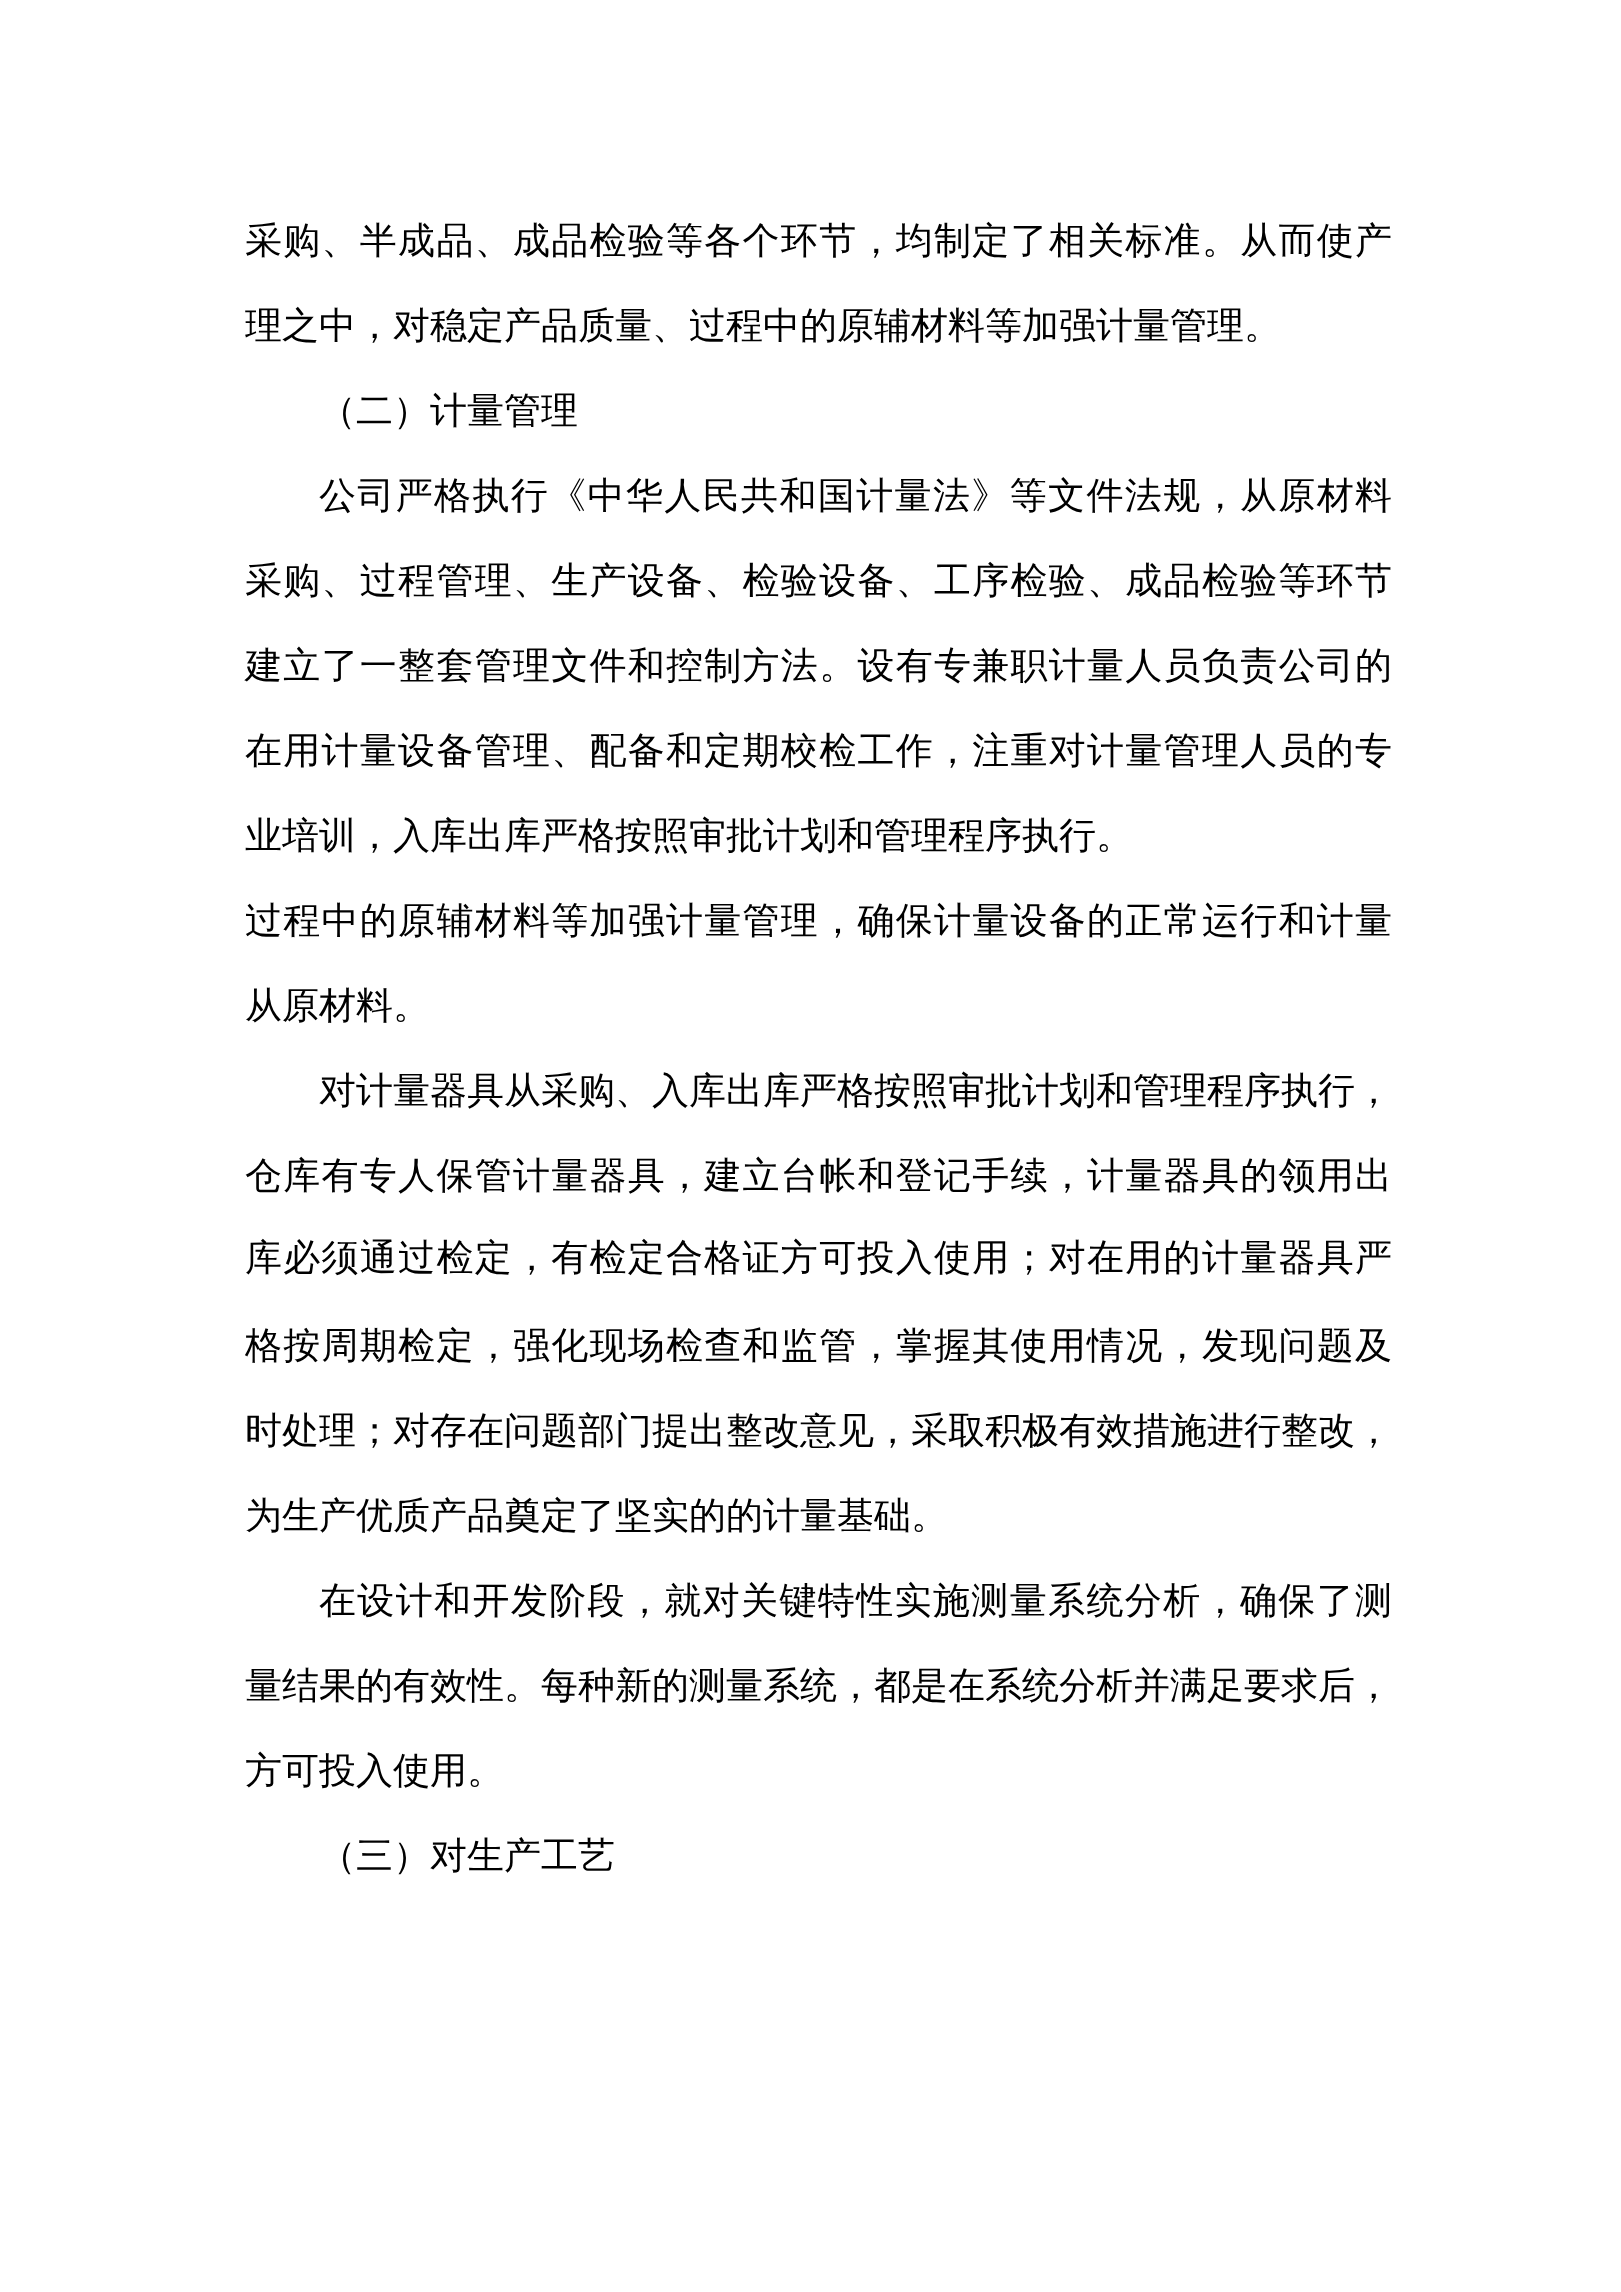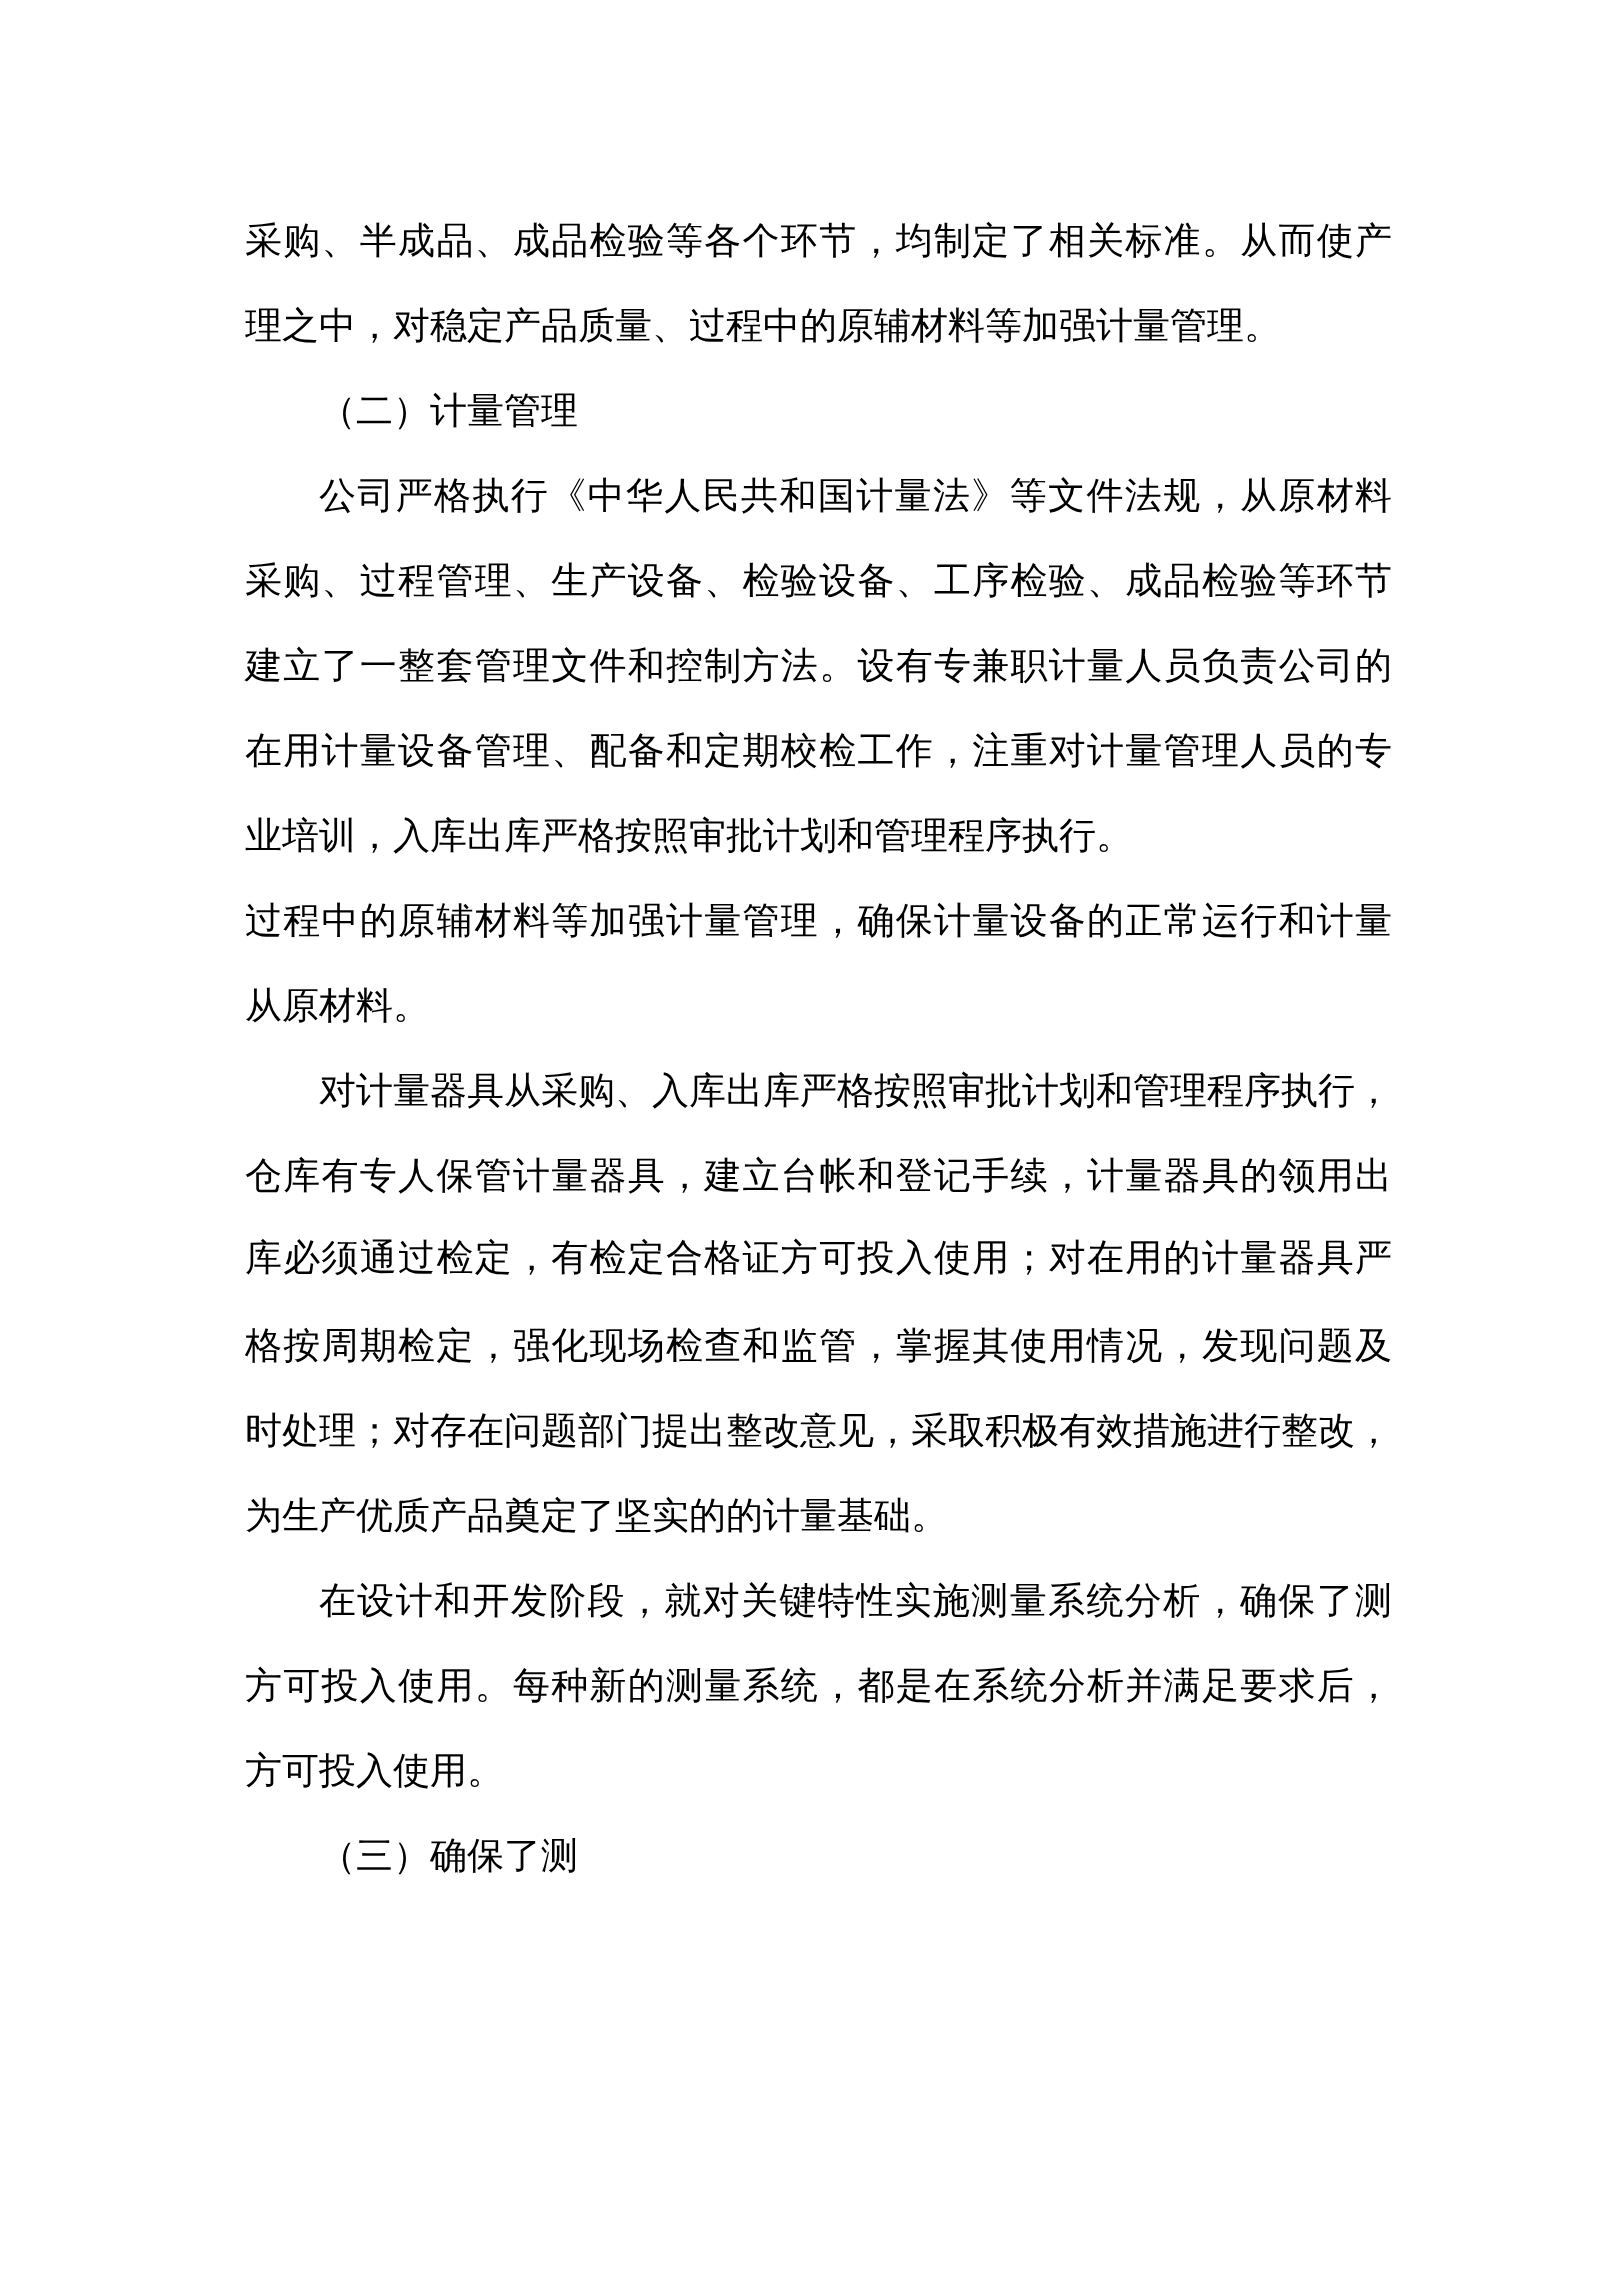--- a/index.html
+++ b/index.html
@@ -57,18 +57,18 @@
       <div class="text-line" style="text-indent: 0em;">业培训，入库出库严格按照审批计划和管理程序执行。</div>
       <div class="text-line just" style="text-indent: 0em;">过程中的原辅材料等加强计量管理，确保计量设备的正常运行和计量</div>
       <div class="text-line" style="text-indent: 0em;">从原材料。</div>
       <div class="text-line just" style="text-indent: 2em;">对计量器具从采购、入库出库严格按照审批计划和管理程序执行，</div>
       <div class="text-line just" style="text-indent: 0em;">仓库有专人保管计量器具，建立台帐和登记手续，计量器具的领用出</div>
       <div class="text-line just" style="text-indent: 0em; font-family: Liberation Mono, monospace;">库必须通过检定，有检定合格证方可投入使用；对在用的计量器具严</div>
       <div class="text-line just" style="text-indent: 0em;">格按周期检定，强化现场检查和监管，掌握其使用情况，发现问题及</div>
       <div class="text-line just" style="text-indent: 0em;">时处理；对存在问题部门提出整改意见，采取积极有效措施进行整改，</div>
       <div class="text-line" style="text-indent: 0em;">为生产优质产品奠定了坚实的的计量基础。</div>
       <div class="text-line just" style="text-indent: 2em;">在设计和开发阶段，就对关键特性实施测量系统分析，确保了测</div>
-      <div class="text-line just" style="text-indent: 0em;">方可投入使用。每种新的测量系统，都是在系统分析并满足要求后，</div>
+      <div class="text-line just" style="text-indent: 0em;">量结果的有效性。每种新的测量系统，都是在系统分析并满足要求后，</div>
       <div class="text-line" style="text-indent: 0em;">方可投入使用。</div>
-      <div class="text-line" style="text-indent: 2em;">（三）确保了测</div>
+      <div class="text-line" style="text-indent: 2em;">（三）对生产工艺</div>
     </div>
 </div>
 
 
 </body></html>

